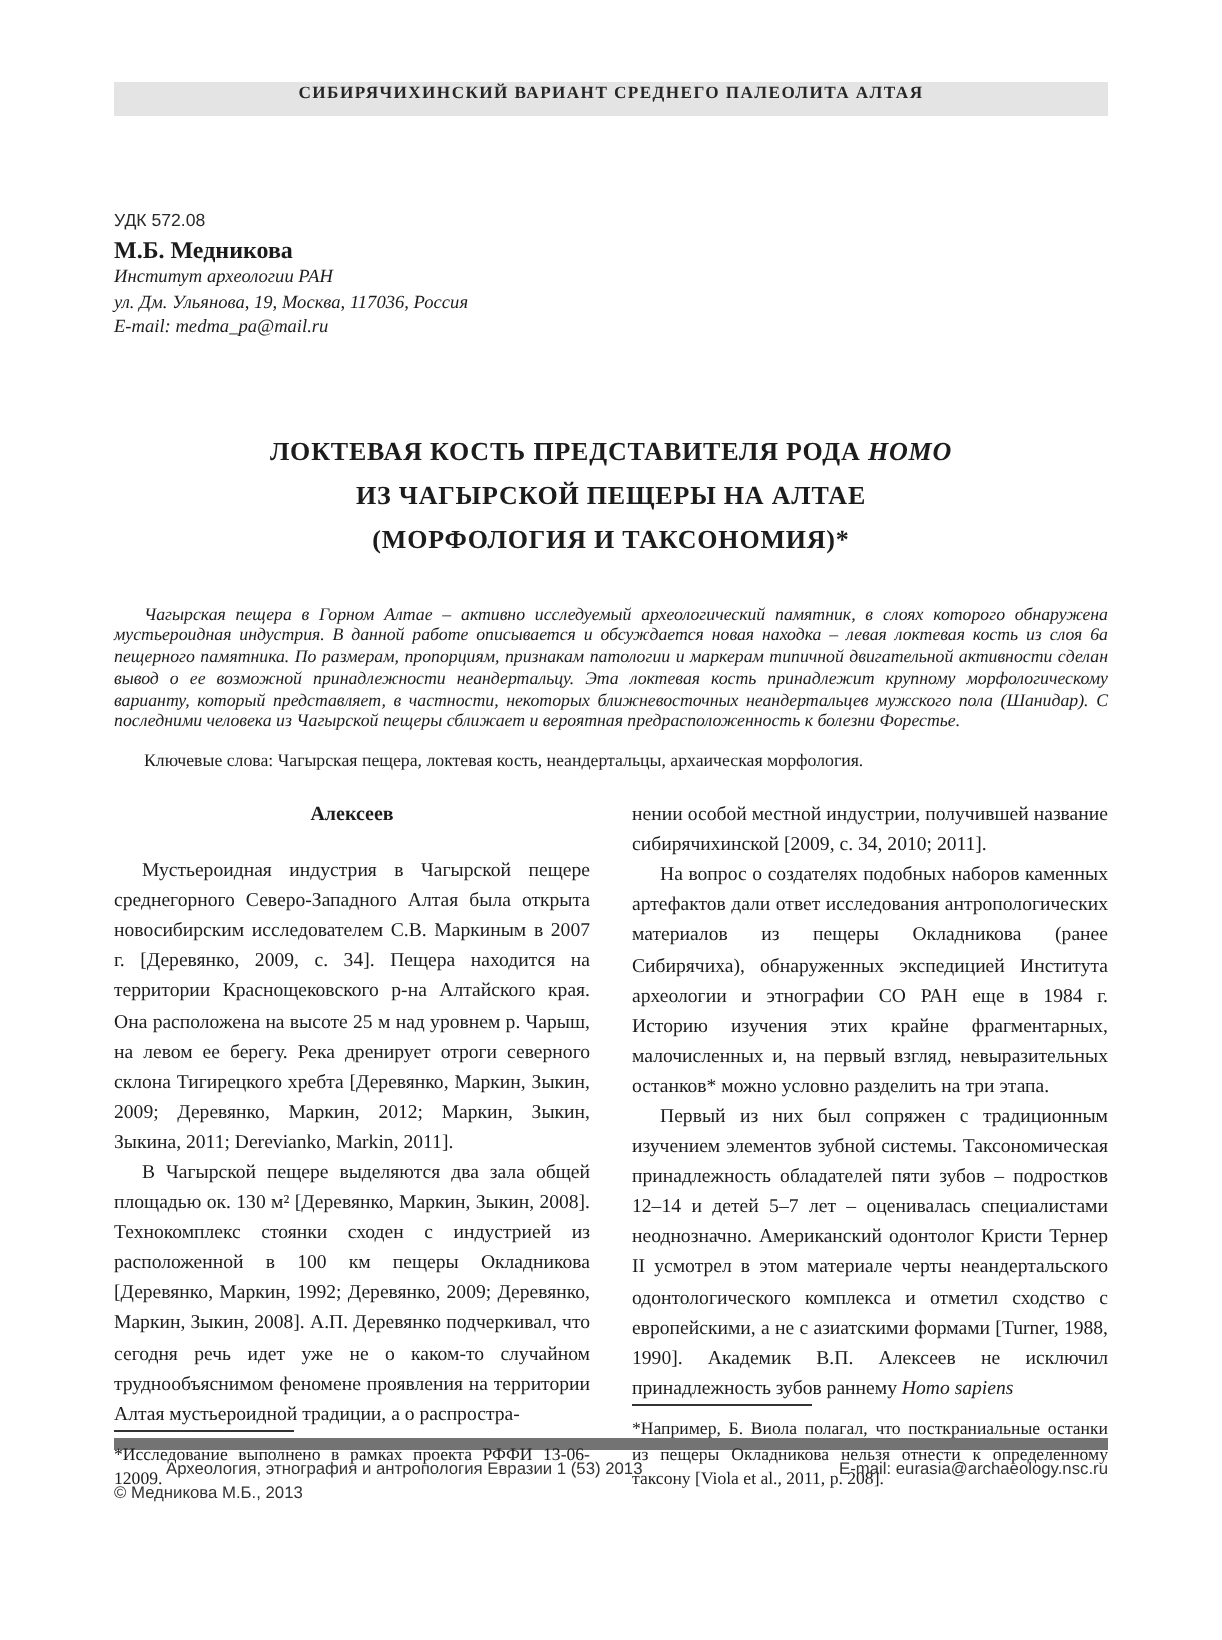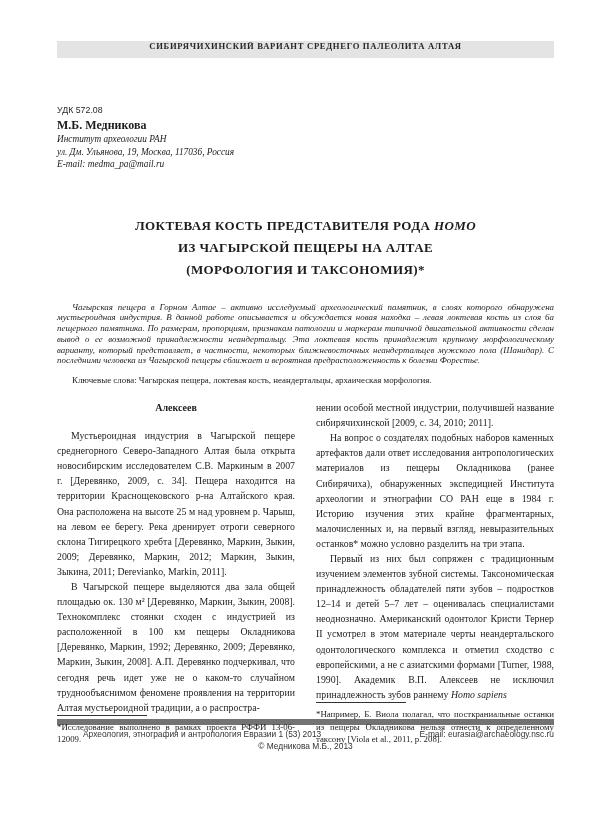--- a/index.html
+++ b/index.html
@@ -92,21 +92,21 @@
     margin-top: 2px;
     border-top: 6px solid #737373;
     padding-top: 4px;
     font-family: "Liberation Sans", sans-serif;
     font-size: 8.4px; color: #333;
   }
   .footer-line1 {
     display: flex; justify-content: space-between;
     padding-left: 26px;
   }
-  .footer-line2 { text-align: center; margin-top: 2px; }
+  .footer-line2 { margin-top: 2px; }
 </style>
 </head>
 <body>
 
 <div class="page">
 
   <div class="running-head">
     <span>СИБИРЯЧИХИНСКИЙ ВАРИАНТ СРЕДНЕГО ПАЛЕОЛИТА АЛТАЯ</span>
   </div>
 

